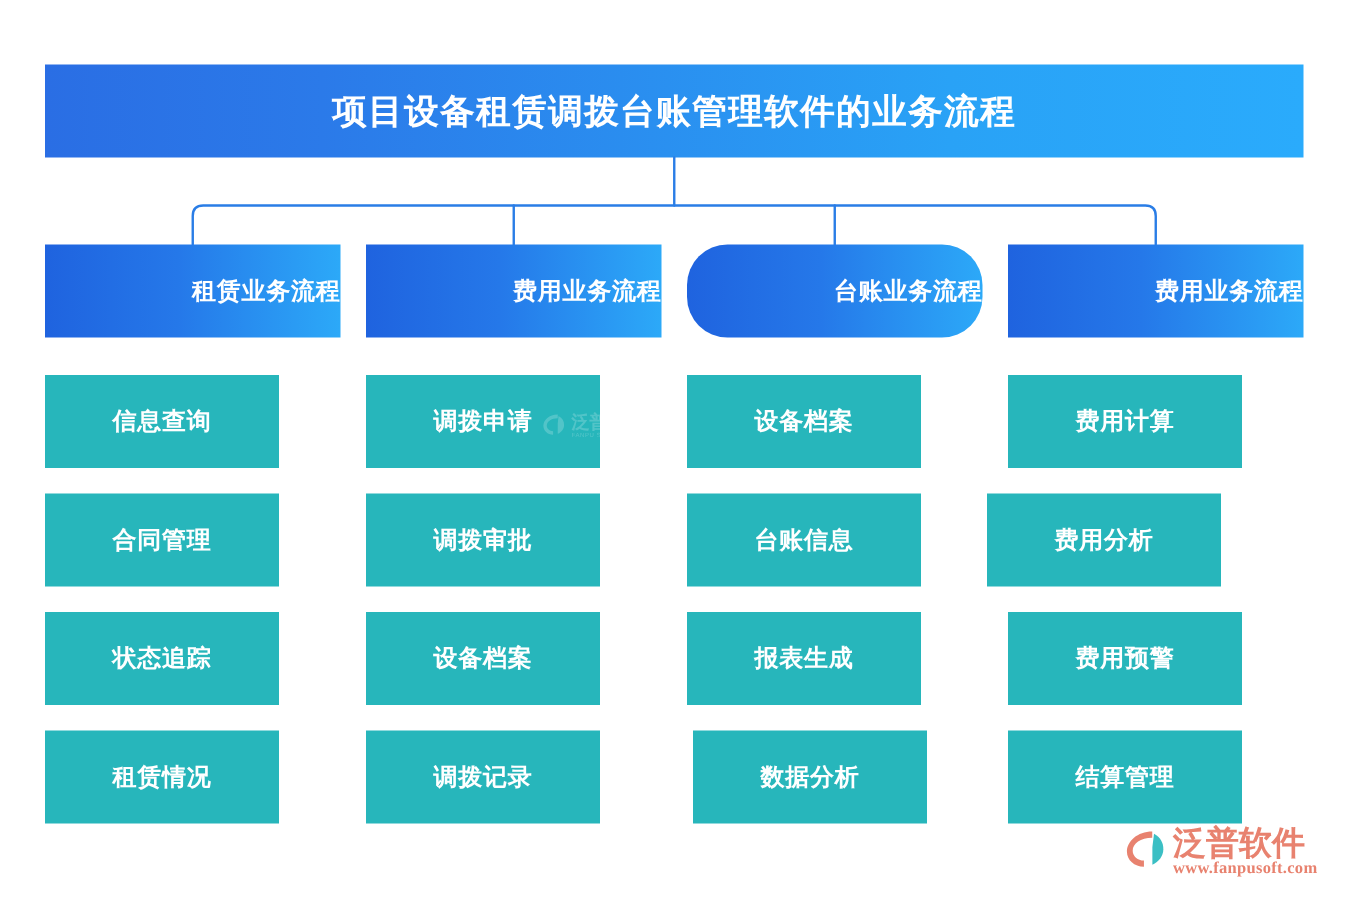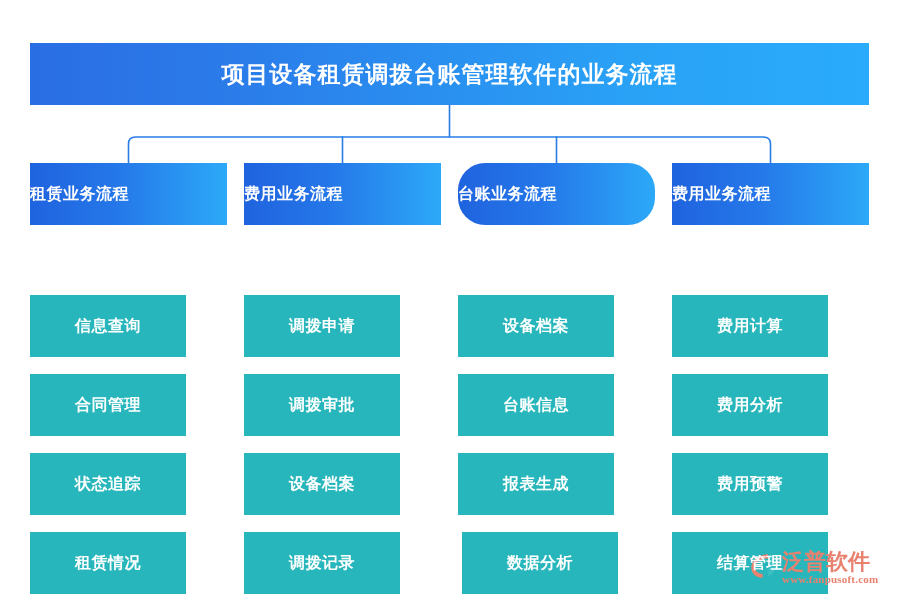--- a/index.html
+++ b/index.html
@@ -60,21 +60,21 @@
     width: 839px;
     height: 62px;
   }
   .cat-box {
     position: absolute;
     top: 0;
     width: 197px;
     height: 62px;
     display: flex;
     align-items: center;
-    justify-content: flex-start;
+    justify-content: flex-end;
     background: linear-gradient(90deg, #1f63df 0%, #2578e9 45%, #2ca9f8 100%);
   }
   .cat-box .cat-label {
     color: #ffffff;
     font-size: 16px;
     font-weight: bold;
     letter-spacing: 0.5px;
     white-space: nowrap;
   }
 
@@ -87,21 +87,20 @@
     height: 296px;
   }
   .item-box {
     position: absolute;
     width: 156px;
     height: 62px;
     background: #27b6bb;
     display: flex;
     align-items: center;
     justify-content: center;
-    margin-top: 45px;
   }
   .item-box .item-label {
     color: #ffffff;
     font-size: 16px;
     font-weight: bold;
     letter-spacing: 0.5px;
     white-space: nowrap;
     position: relative;
     z-index: 2;
   }
@@ -254,21 +253,21 @@
     <div class="item-box" style="left:428px;top:158px;">
       <span class="item-label">报表生成</span>
     </div>
     <div class="item-box" style="left:432px;top:237px;">
       <span class="item-label">数据分析</span>
     </div>
 
     <div class="item-box" style="left:642px;top:0px;">
       <span class="item-label">费用计算</span>
     </div>
-    <div class="item-box" style="left:642px;top:79px;">
+    <div class="item-box" style="left:628px;top:79px;">
       <span class="item-label">费用分析</span>
     </div>
     <div class="item-box" style="left:642px;top:158px;">
       <span class="item-label">费用预警</span>
     </div>
     <div class="item-box" style="left:642px;top:237px;">
       <span class="item-label">结算管理</span>
     </div>
   </div>
 

